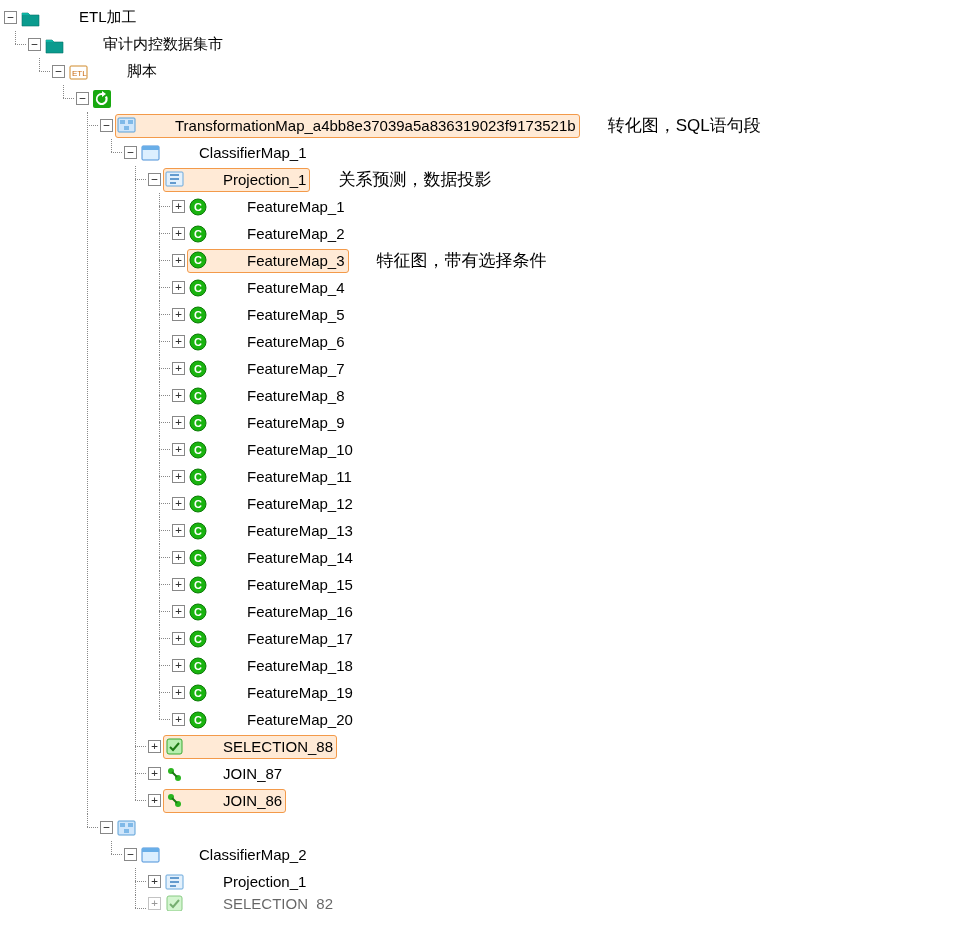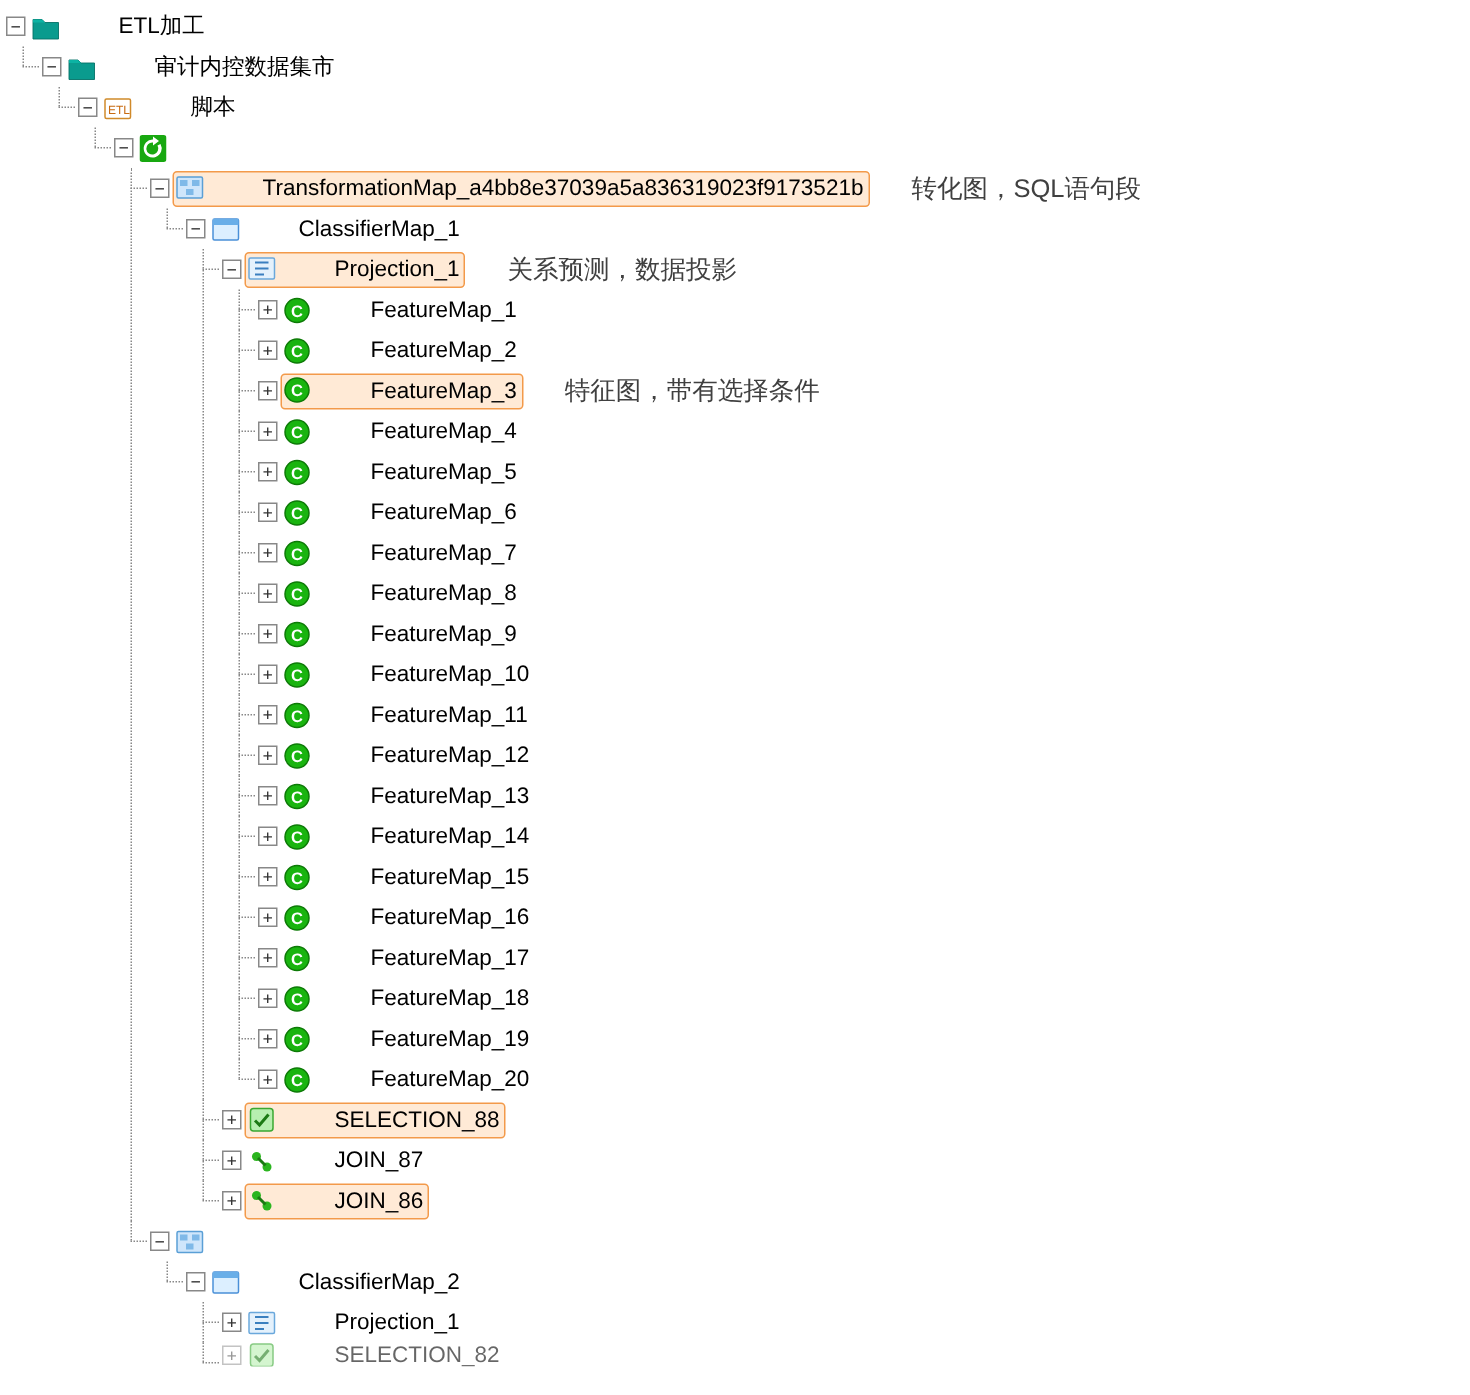--- a/index.html
+++ b/index.html
@@ -56,21 +56,21 @@
     background: #ffead6;
     border: 1px solid #f39a4a;
     border-radius: 3px;
     padding: 0 3px 1px 0;
     display: inline-flex;
     align-items: center;
     height: 21px;
   }
   .hl .icon { margin-left: 0; }
   .annotation {
-    color: #404040;
+    color: #000000;
     font-size: 17px;
     margin-left: 28px;
     white-space: nowrap;
     font-weight: 400;
   }
   
   .tree li { position: relative; }
   .tree li::before {
     content: "";
     position: absolute;

